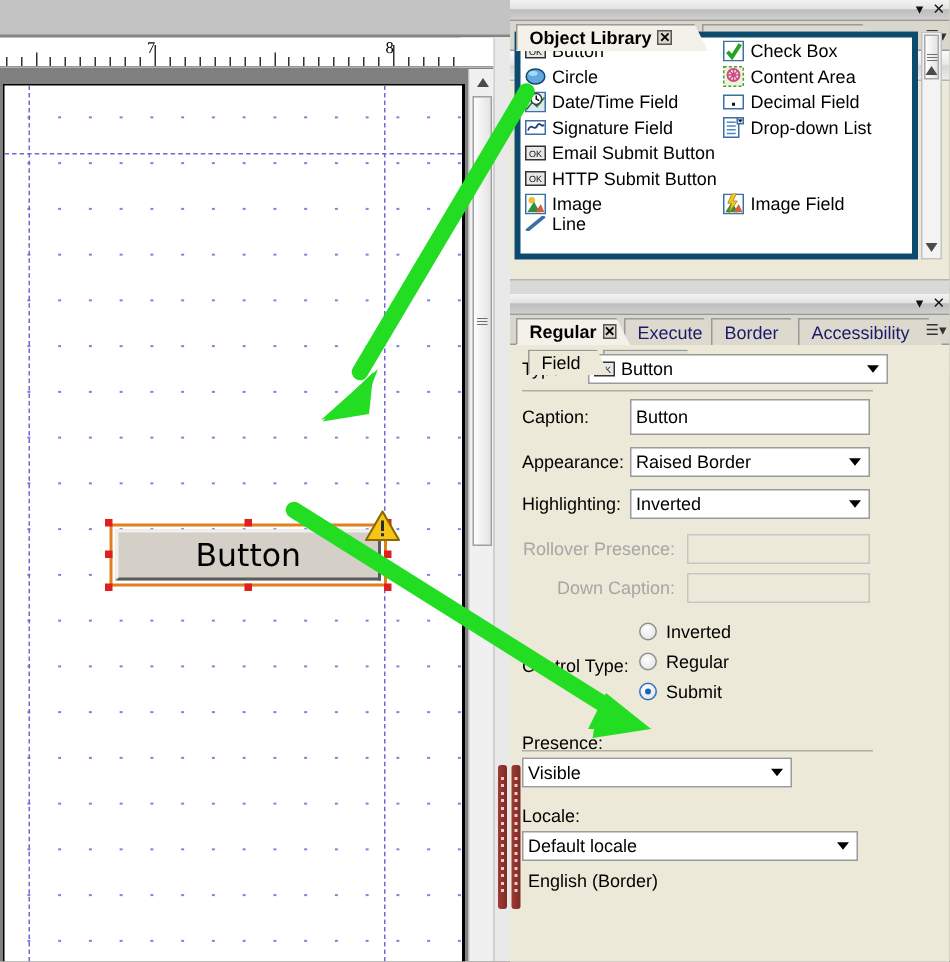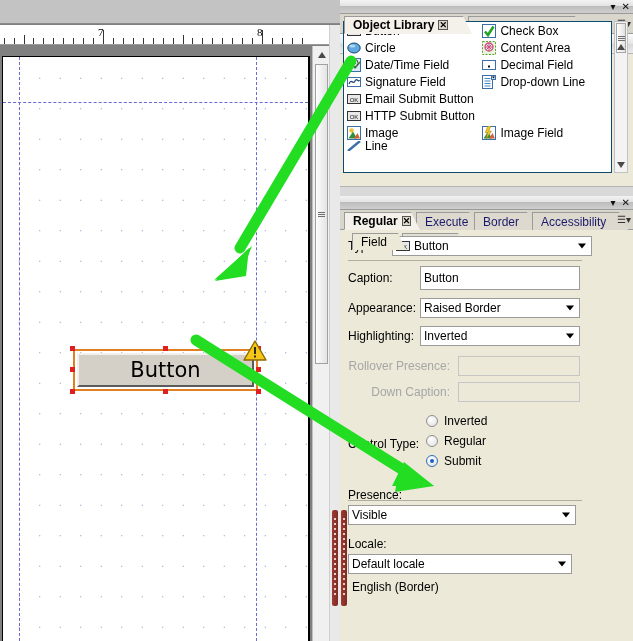--- a/index.html
+++ b/index.html
@@ -163,21 +163,21 @@
     position: relative; height: 20px;
     background: linear-gradient(to bottom,#fcfcfc,#e6e6e6 50%,#d6d6d6 51%,#ececec);
     border-bottom: 1px solid #b5b5b5;
     display: flex; align-items: center;
     font-size: 12px; color:#000;
   }
   .group-header .caret { margin-left:8px; margin-right:12px; font-size:9px;}
   .group-header .ghmenu { position:absolute; right:22px; font-size:10px; color:#333;}
   .lib-list {
     position:absolute; left:3px; top:21px; width:269px; height:152px;
-    background:#fff; border:1px solid #0c4a6e; overflow:hidden;
+    background:#fff; border:4px solid #0c4a6e; overflow:hidden;
   }
   .lib-row { display:flex; height:17px; align-items:center; }
   .lib-cell { display:flex; align-items:center; gap:4px; font-size:12px; color:#000; }
   .lib-cell.c1 { width: 140px; padding-left:3px;}
   .lib-cell.c2 { width: 130px; }
   .ico { width:14px; height:14px; flex:none; position:relative; display:block;}
 
   
   #objprops { position:absolute; left:0; top:196px; width:293px; height:445px; background:#ece9d8;}
   #subtabs { position:relative; height:20px; background:#ece9d8; }
@@ -414,21 +414,21 @@
             </svg>
             <span>Signature Field</span>
           </div>
           <div class="lib-cell c2">
             <svg class="ico" viewBox="0 0 14 14">
               <rect x="0.5" y="0.5" width="10" height="13" fill="#fff" stroke="#3a6fa8"></rect>
               <path d="M2.5 3.5 H8.5 M2.5 6 H8.5 M2.5 8.5 H8.5 M2.5 11 H8.5" stroke="#4a86c8" stroke-width="1"></path>
               <rect x="9.5" y="0.5" width="4" height="4" fill="#cfe0f0" stroke="#3a6fa8"></rect>
               <polygon points="11.5,3.6 10,1.6 13,1.6" fill="#111"></polygon>
             </svg>
-            <span>Drop-down Line</span>
+            <span>Drop-down List</span>
           </div>
         </div>
 
         <div class="lib-row">
           <div class="lib-cell c1" style="width:260px">
             <svg class="ico" viewBox="0 0 14 14">
               <rect x="0.5" y="2.5" width="13" height="9" fill="#e8e8e8" stroke="#333"></rect>
               <text x="7" y="9.6" font-size="6" text-anchor="middle" fill="#111" font-family="Liberation Sans, sans-serif">OK</text>
             </svg>
             <span>Email Submit Button</span>
@@ -595,21 +595,21 @@
               <span class="radio sel"></span>
               <span class="lbl">Submit</span>
             </div>
           </div>
         </div>
 
         <div class="hr" style="left:8px; top:264px; width:234px"></div>
 
         <div class="row" style="display:block; margin-top:14px">
           <div class="lbl" style="margin-bottom:3px">Presence:</div>
-          <div class="fld combo" style="width:228px">
+          <div class="fld combo" style="width:180px">
             <span>Visible</span>
             <span class="arw"></span>
           </div>
         </div>
 
         <div class="row" style="display:block; margin-top:12px">
           <div class="lbl" style="margin-bottom:3px">Locale:</div>
           <div class="fld combo" style="width:224px">
             <span>Default locale</span>
             <span class="arw"></span>

